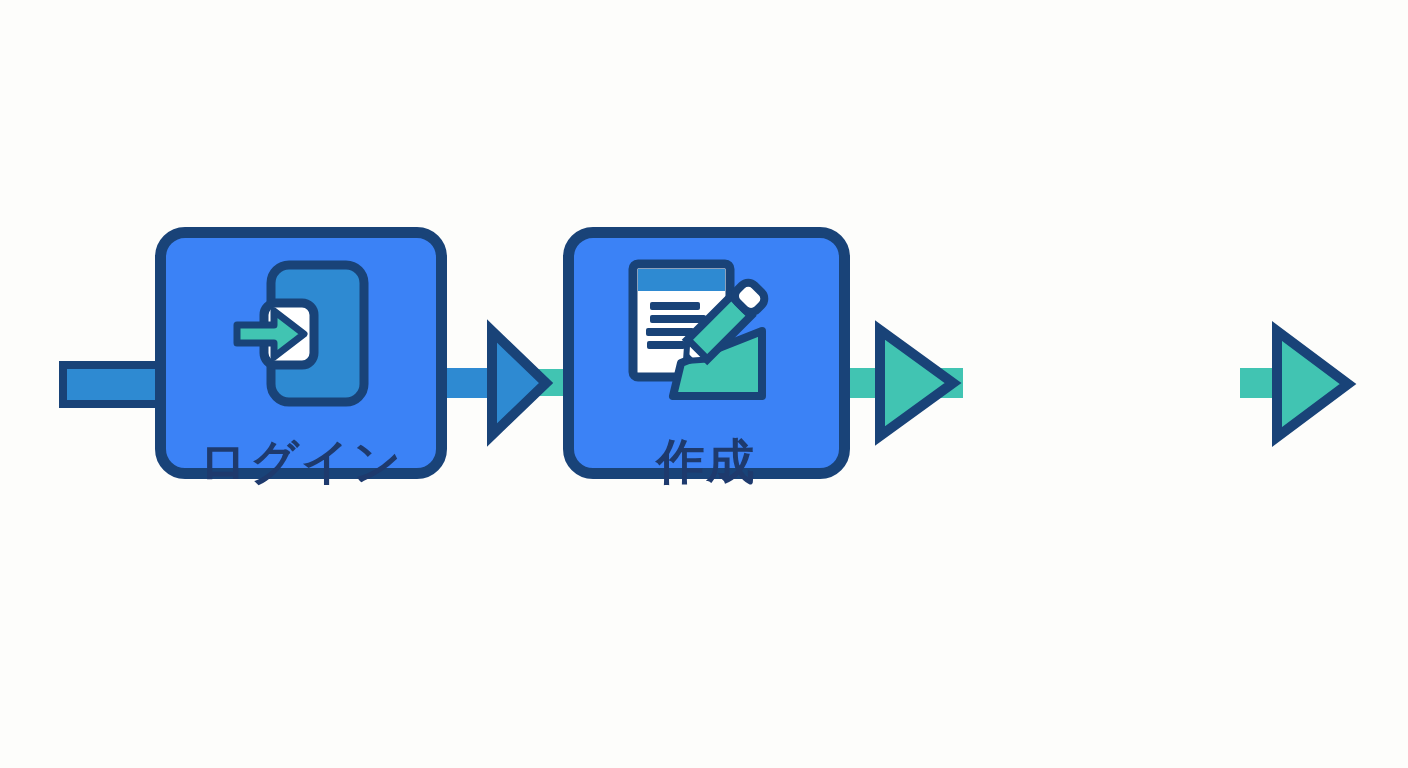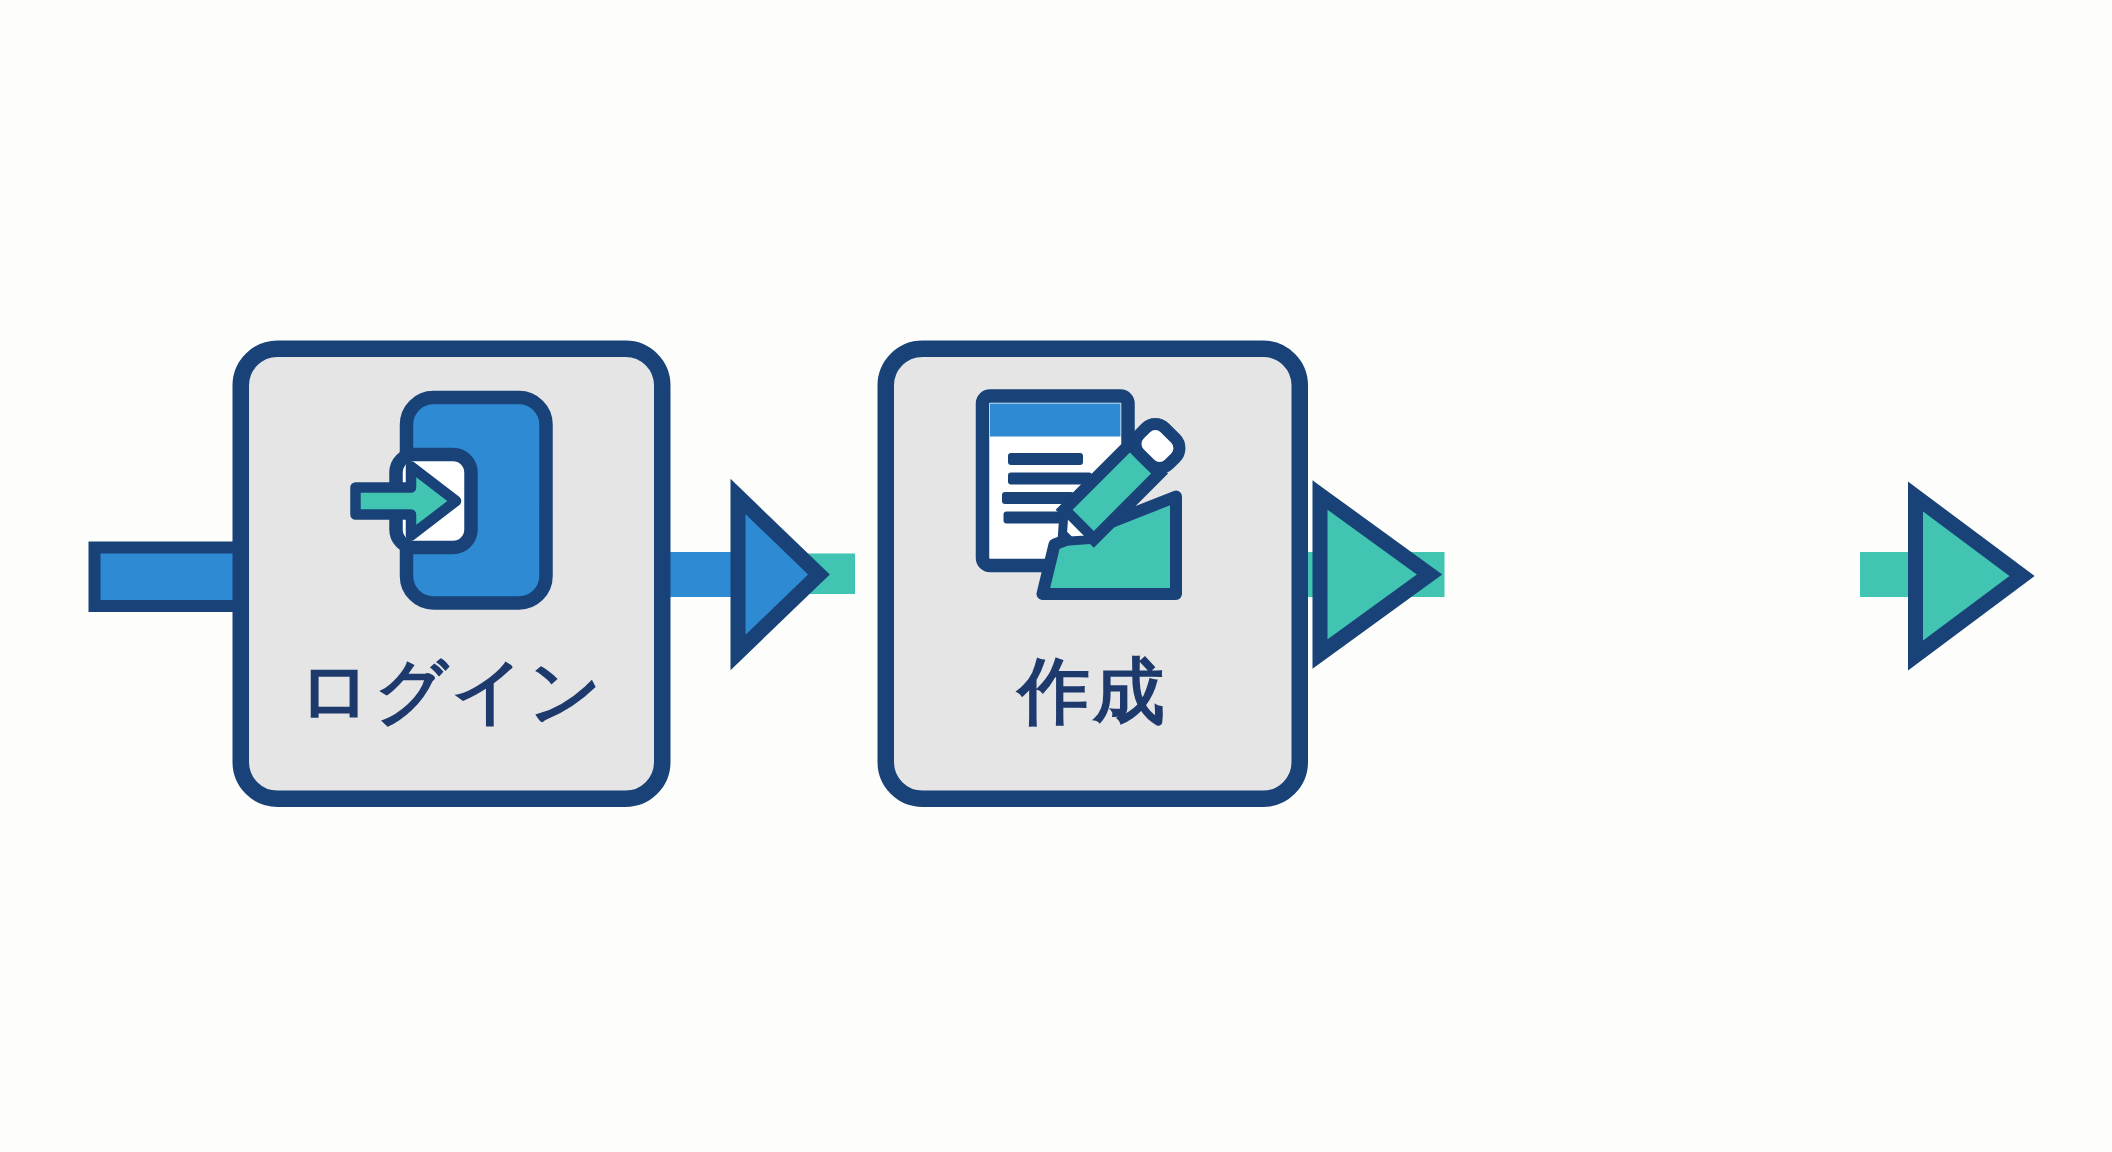--- a/index.html
+++ b/index.html
@@ -3,21 +3,21 @@
 <meta charset="utf-8">
 <style>
   html,body{margin:0;padding:0;}
   .canvas{
     position:relative;width:1408px;height:768px;background:#fdfdfb;overflow:hidden;
     font-family:"Liberation Sans","DejaVu Sans",sans-serif;
   }
   svg.arrows{position:absolute;left:0;top:0;}
   .ns{stroke:#194378;}
   .box{
-    position:absolute;top:227px;height:311px;background:#e5e5e5;
+    position:absolute;top:227px;height:252px;background:#3b82f6;
     border:11px solid #194378;border-radius:30px;box-sizing:border-box;
   }
   .box .icon{position:absolute;}
   .box .label{
     position:absolute;left:0;right:0;top:196px;height:56px;line-height:56px;
     text-align:center;font-size:48px;font-weight:bold;color:#1e3a6d;letter-spacing:2px;
   }
 </style>
 </head>
 <body>
@@ -41,21 +41,21 @@
 
   <div class="box" style="left:155px;width:292px;">
     <svg class="icon" style="left:67px;top:20px;" width="145" height="150" viewBox="0 0 145 150">
       <rect x="38" y="7" width="93" height="137" rx="18" class="ns" stroke-width="9" fill="#2e8ad2"></rect>
       <rect x="31" y="45" width="50" height="62" rx="12" class="ns" stroke-width="9" fill="#ffffff"></rect>
       <polygon points="4,67 41,67 41,53 71,76 41,99 41,85 4,85" class="ns" stroke-width="7" stroke-linejoin="round" fill="#41c4b2"></polygon>
     </svg>
     <div class="label">ログイン</div>
   </div>
 
-  <div class="box" style="left:563px;width:287px;margin-left:22px;">
+  <div class="box" style="left:563px;width:287px;">
     <svg class="icon" style="left:49px;top:19px;" width="150" height="150" viewBox="0 0 150 150">
       <rect x="10" y="7" width="97" height="113" rx="5" class="ns" stroke-width="9" fill="#ffffff"></rect>
       <rect x="15" y="12" width="87" height="22" fill="#2e8ad2"></rect>
       <g fill="#194378">
         <rect x="27" y="45" width="50" height="8" rx="2"></rect>
         <rect x="27" y="58" width="56" height="8" rx="2"></rect>
         <rect x="23" y="71" width="48" height="8" rx="2"></rect>
         <rect x="24" y="84" width="38" height="8" rx="2"></rect>
       </g>
       <polygon points="58,106 50,139 139,139 139,74" class="ns" stroke-width="8" stroke-linejoin="round" fill="#41c4b2"></polygon>

